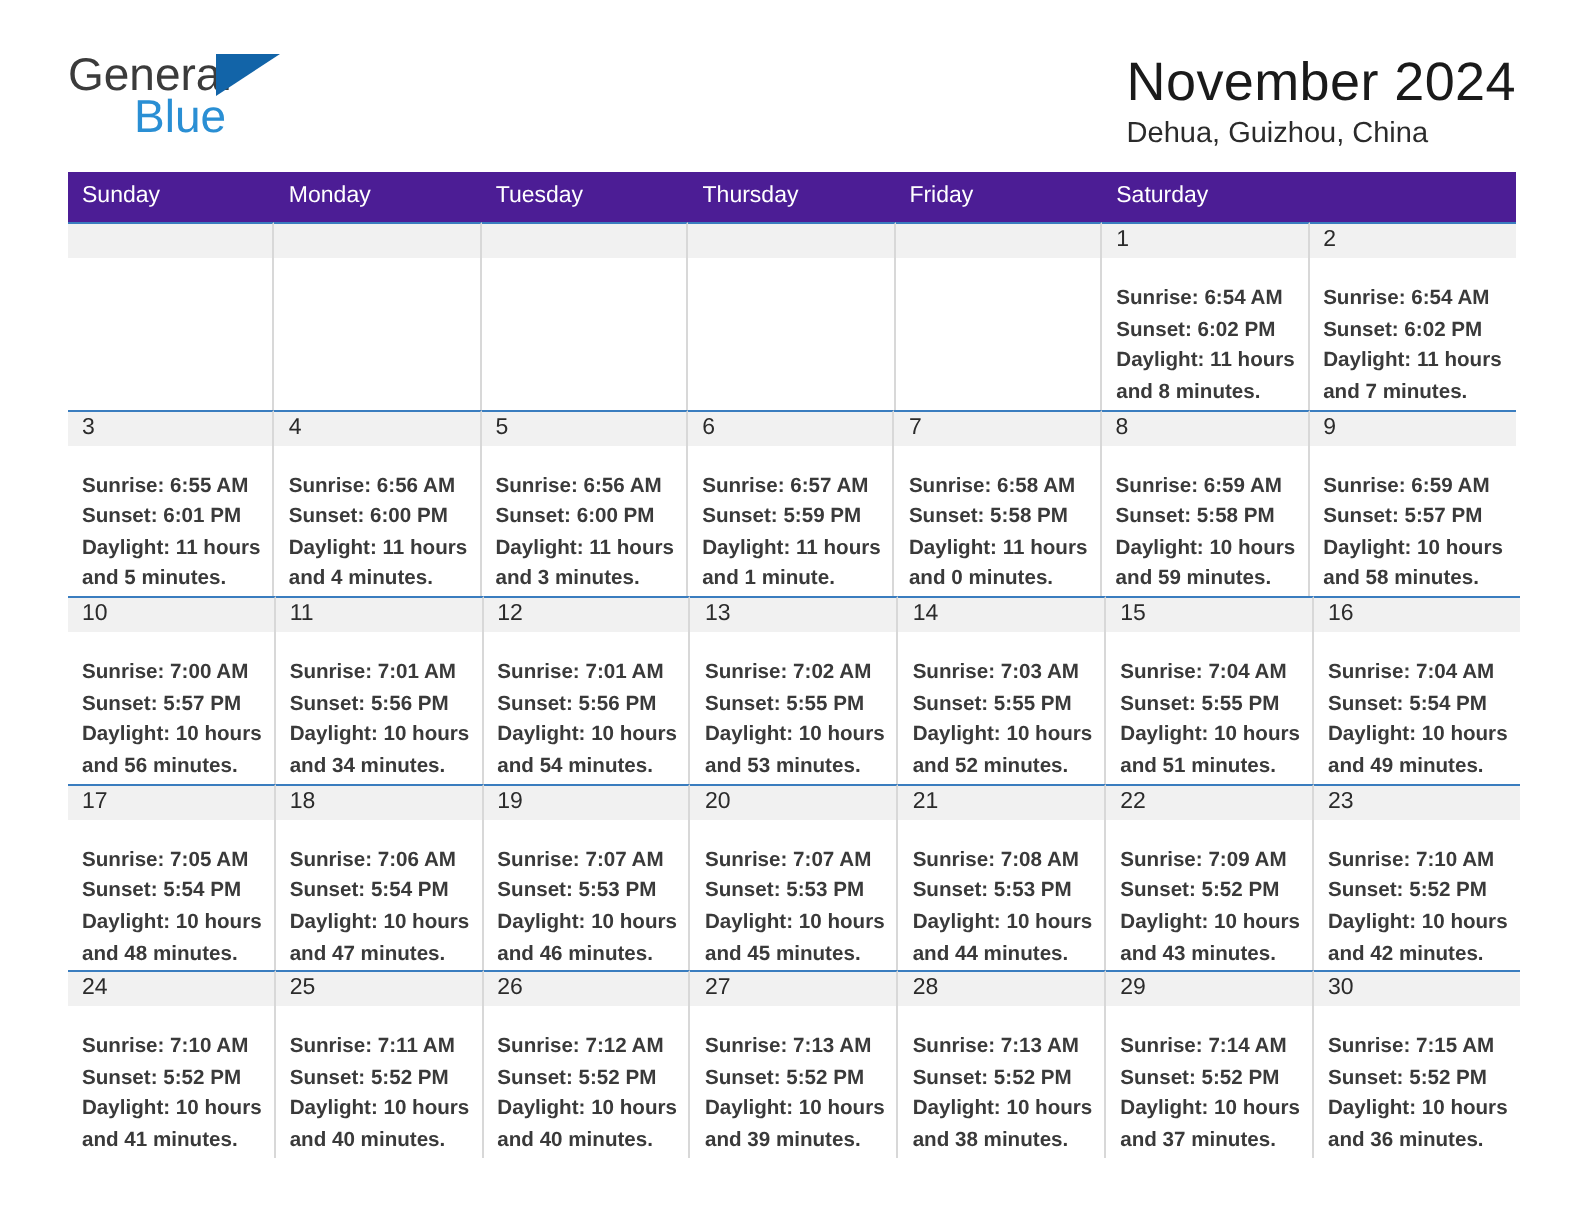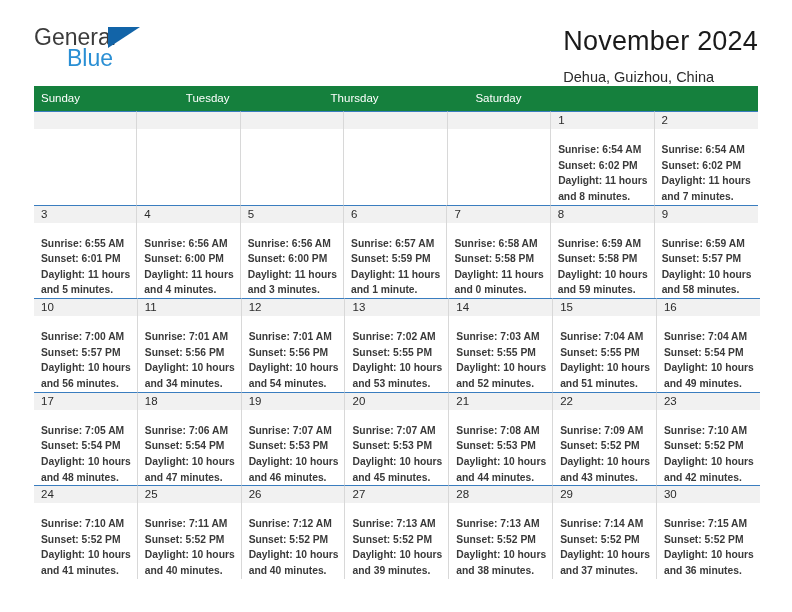--- a/index.html
+++ b/index.html
@@ -62,32 +62,32 @@
   .month-title {
     font-size: 27px;
     color: #1a1a1a;
     font-weight: normal;
     line-height: 1.15;
     letter-spacing: 0.2px;
   }
   .location {
     font-size: 14.5px;
     color: #2b2b2b;
-    margin-top: 12px;
+    margin-top: 2px;
     line-height: 1.2;
   }
   
   .calendar {
     margin: 10px 34px 0 34px;
     width: 724px;
   }
   .weekdays {
     display: grid;
-    grid-template-columns: repeat(5, 1fr);
-    background: #15803d;
+    grid-template-columns: repeat(7, 1fr);
+    background: #4c1d95;
   }
   .weekday {
     color: #ffffff;
     font-size: 11.5px;
     padding: 5px 0 5px 7px;
     line-height: 1.3;
   }
   .week {
     display: grid;
     grid-template-columns: repeat(7, 1fr);
@@ -131,22 +131,24 @@
     </div>
     <div class="title-wrap">
       <div class="month-title">November 2024</div>
       <div class="location">Dehua, Guizhou, China</div>
     </div>
   </div>
 
   <div class="calendar">
     <div class="weekdays" id="weekday-row">
         <div class="weekday">Sunday</div>
+        <div class="weekday">Monday</div>
         <div class="weekday">Tuesday</div>
         <div class="weekday">Thursday</div>
+        <div class="weekday">Friday</div>
         <div class="weekday">Saturday</div>
       </div>
     <div id="weeks-container">
         <div class="week">
           <div class="day-cell empty">
             <div class="day-num-band"></div>
           </div>
           <div class="day-cell empty">
             <div class="day-num-band"></div>
           </div>

